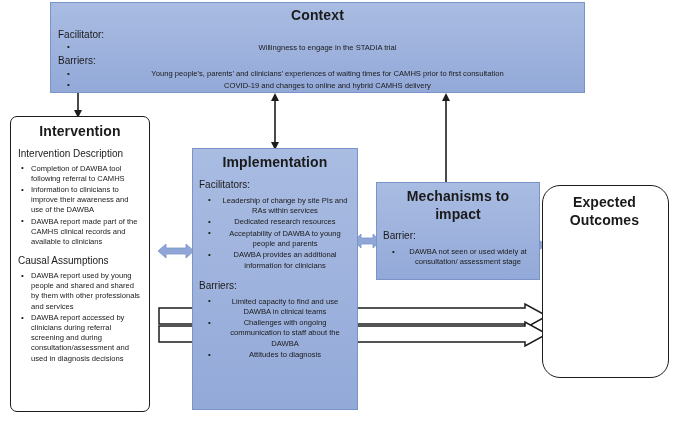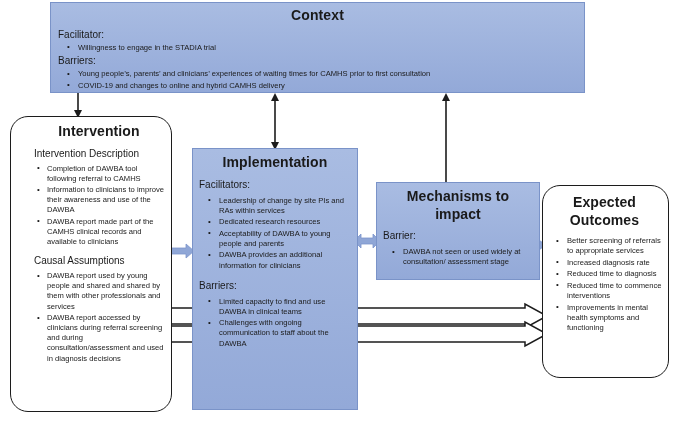--- a/index.html
+++ b/index.html
@@ -59,34 +59,35 @@
     margin: 0 0 1.5px 0;
     padding-left: 13px;
   }
   ul.bl li::before {
     content: "\2022";
     position: absolute;
     left: 3px;
     top: -0.5px;
     font-size: 8px;
   }
-  ul.bl.indent li { padding-left: 20px; }
+  ul.bl.indent li { padding-left: 20px; text-align: center; }
   ul.bl.indent li::before { left: 9px; }
 
   
   #context {
     left: 50px; top: 2px; width: 535px; height: 91px;
     padding: 4px 7px 0 7px;
   }
   #context .box-title { margin-bottom: 3px; }
 
   
   #intervention {
-    left: 10px; top: 116px; width: 162px; height: 296px;
-    padding: 6px 7px 0 23px;
+    left: 10px; top: 116px; width: 140px; height: 296px;
+    padding: 6px 7px 0 7px;
+    border-radius: 7px;
   }
   #intervention .box-title { margin-bottom: 6px; }
   #intervention .sub-label { margin-bottom: 4px; }
   #intervention ul.bl { margin-bottom: 7px; }
 
   
   #implementation {
     left: 192px; top: 148px; width: 166px; height: 262px;
     padding: 5px 6px 0 6px;
   }
@@ -204,35 +205,29 @@
     <ul class="bl indent">
       <li>Leadership of change by site PIs and RAs within services</li>
       <li>Dedicated research resources</li>
       <li>Acceptability of DAWBA to young people and parents</li>
       <li>DAWBA provides an additional information for clinicians</li>
     </ul>
     <div class="sub-label">Barriers:</div>
     <ul class="bl indent">
       <li>Limited capacity to find and use DAWBA in clinical teams</li>
       <li>Challenges with ongoing communication to staff about the DAWBA</li>
+      <li>Attitudes to diagnosis</li>
     </ul>
   </div>
 
   <div class="blue-box" id="mechanisms" style="z-index:6;">
     <div class="box-title">Mechanisms to impact</div>
     <div class="sub-label">Barrier:</div>
     <ul class="bl indent">
       <li>DAWBA not seen or used widely at consultation/ assessment stage</li>
     </ul>
   </div>
 
   <div class="round-box" id="outcomes" style="z-index:6;">
     <div class="box-title">Expected Outcomes</div>
-    <ul class="bl indent">
-      <li>Better screening of referrals to appropriate services</li>
-      <li>Increased diagnosis rate</li>
-      <li>Reduced time to diagnosis</li>
-      <li>Reduced time to commence interventions</li>
-      <li>Improvements in mental health symptoms and functioning</li>
-    </ul>
   </div>
 
 </div>
 
 </body></html>

